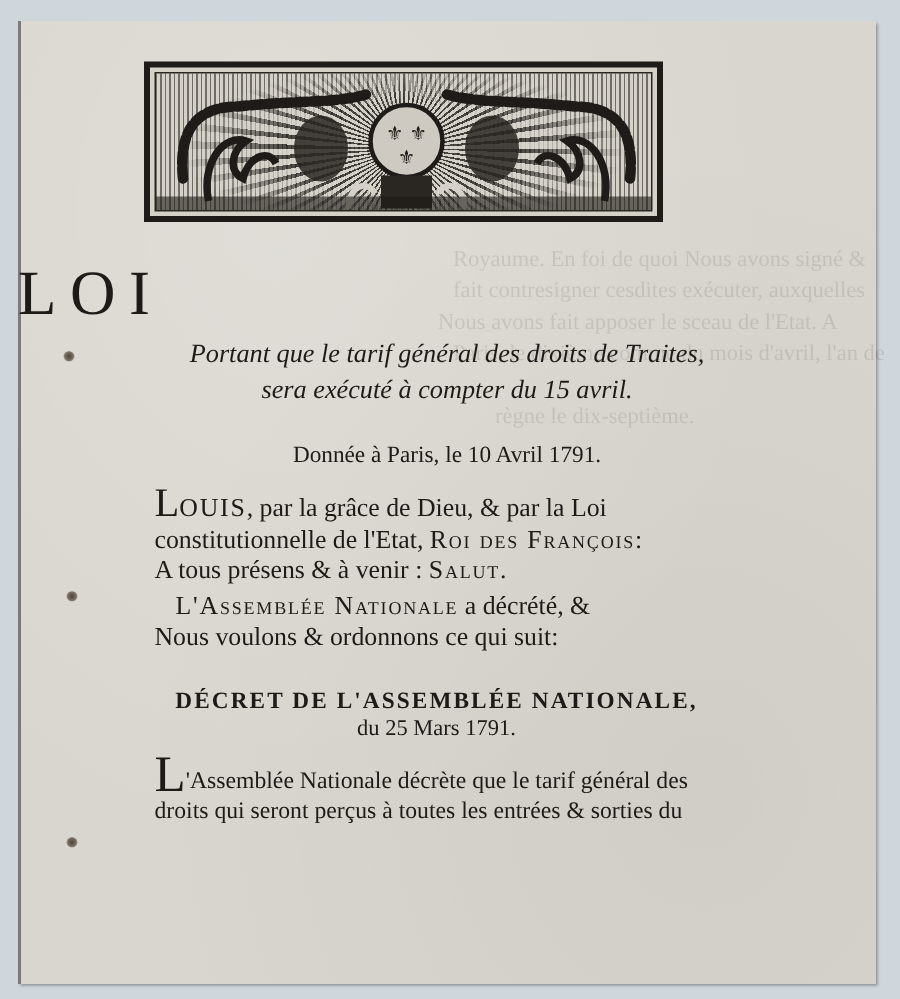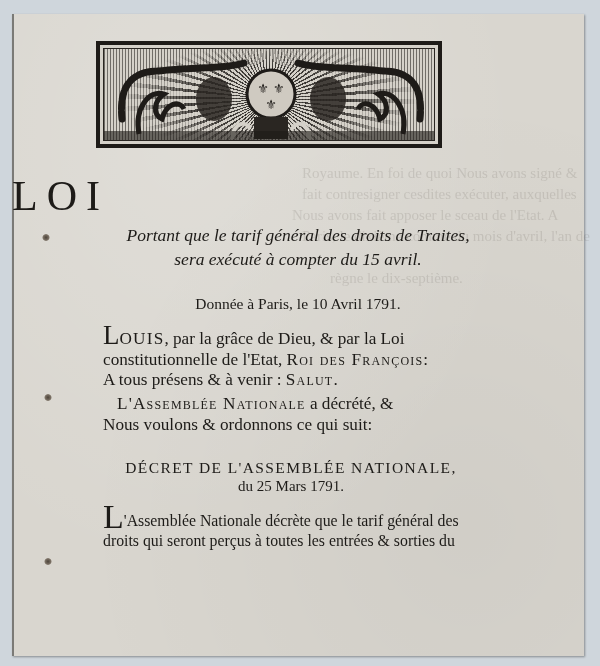--- a/index.html
+++ b/index.html
@@ -64,21 +64,21 @@
     font-size: 15.5px; top: 281px;
   }
   .body-block {
     position: absolute; left: 91px; width: 376px; font-size: 17.2px; line-height: 20.5px;
     text-align: justify;
   }
   .sc { font-variant: small-caps; letter-spacing: 1.2px; }
   .dropcap-big { font-size: 27px; line-height: 18px; }
   .decret-title {
     position: absolute; left: 91px; width: 376px; text-align: center;
-    top: 444px; font-size: 15.5px; letter-spacing: 1.4px; line-height: 19px;
+    top: 444px; font-size: 15.5px; letter-spacing: 1.4px; line-height: 19px; font-weight: bold;
   }
   .decret-date {
     position: absolute; left: 91px; width: 376px; text-align: center;
     top: 464px; font-size: 15px; 
   }
   .decret-text {
     position: absolute; left: 91px; width: 376px; top: 494px;
     font-size: 15.8px; line-height: 19.5px; text-align: justify;
   }
   .decret-text .L { font-size: 34px; line-height: 18px; vertical-align: -2px; }

